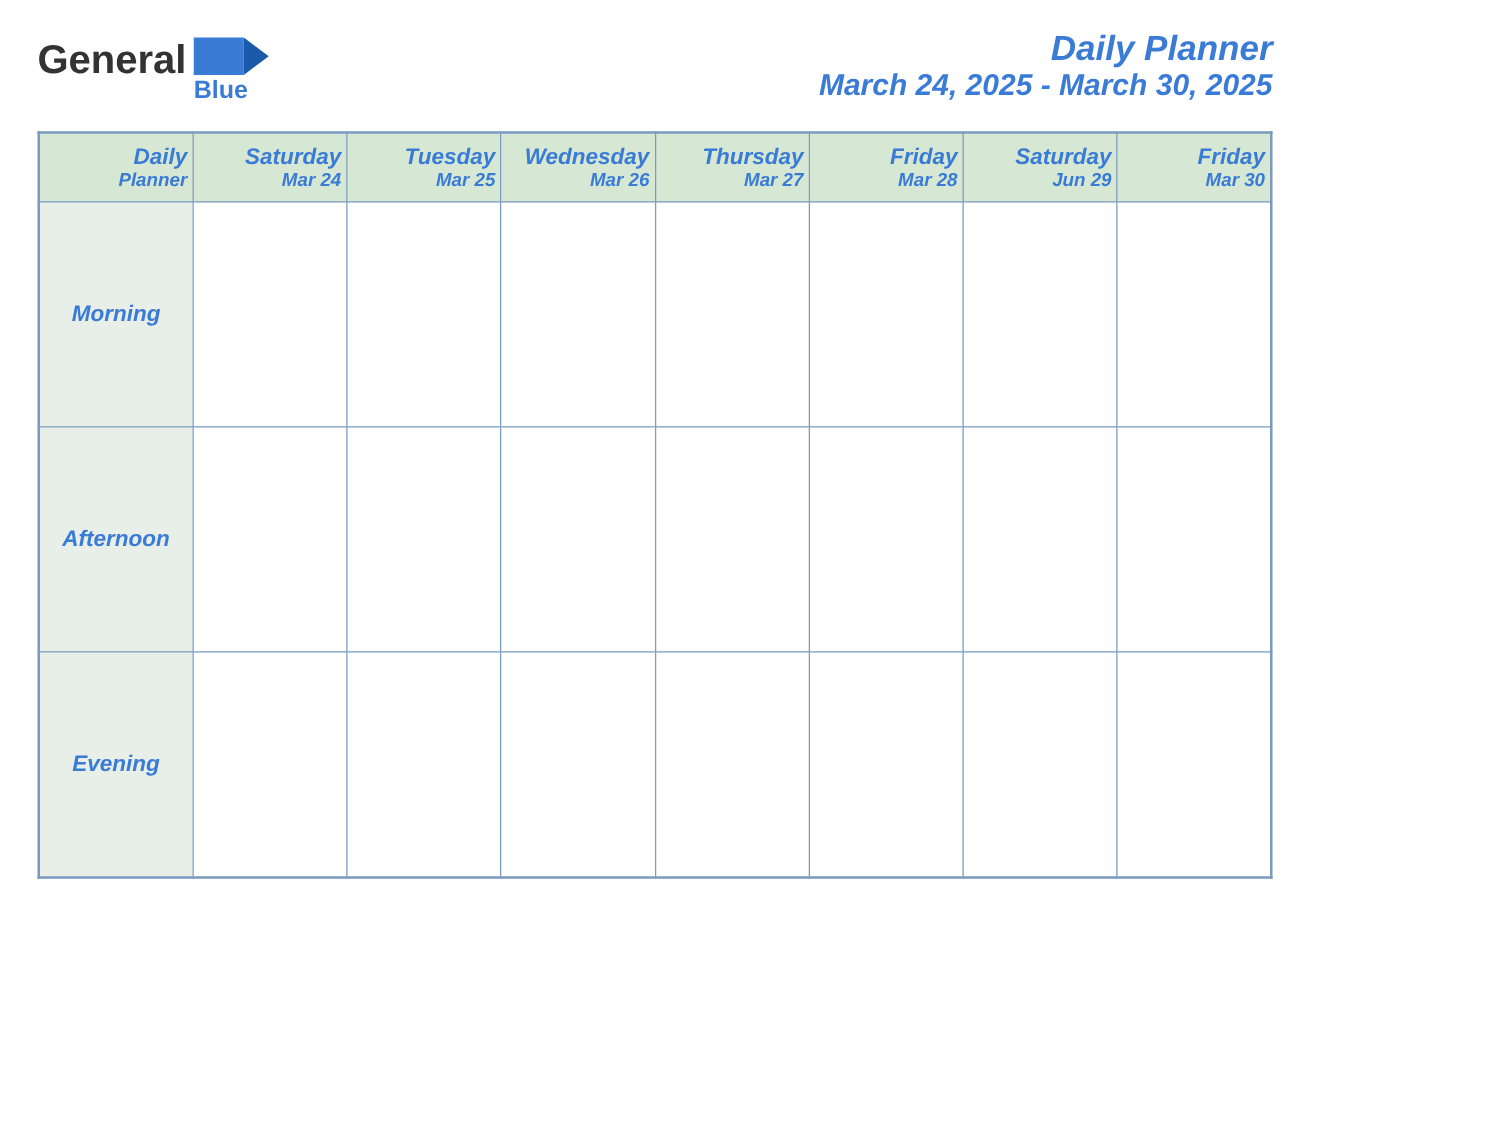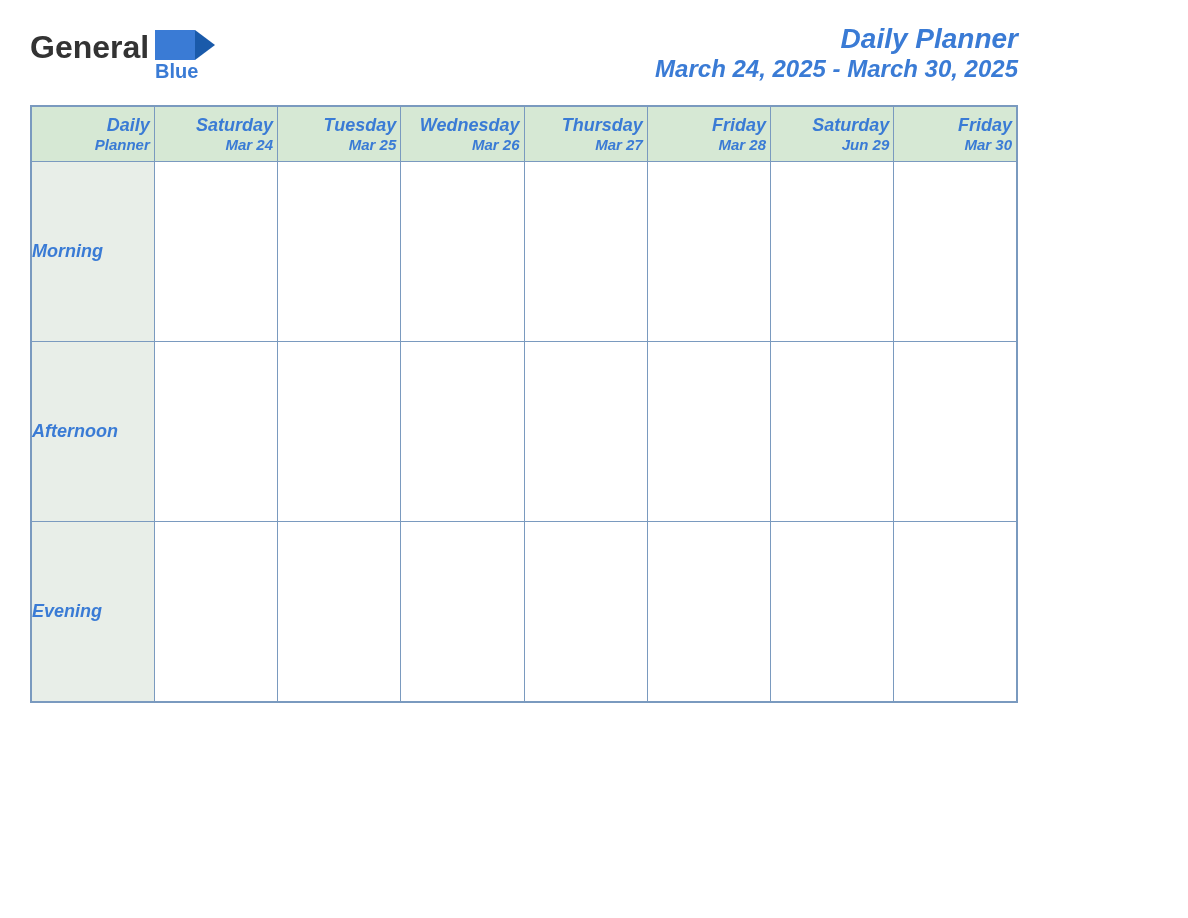--- a/index.html
+++ b/index.html
@@ -83,21 +83,21 @@
       font-size: 15px;
       display: block;
     }
 
     .header-row th.label-cell .day-name {
       font-size: 18px;
     }
 
     .time-label-cell {
       background-color: #e8eee8;
-      text-align: left;
+      text-align: center;
       vertical-align: middle;
       font-style: italic;
       font-weight: bold;
       font-size: 18px;
       color: #3a7bd5;
       width: 135px;
     }
 
     .content-cell {
       background-color: #fff;

